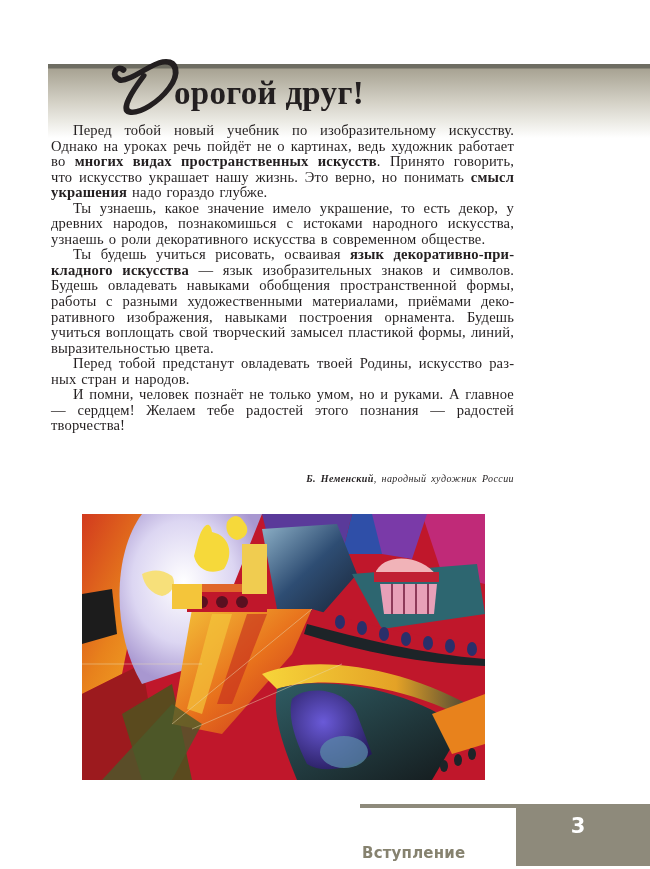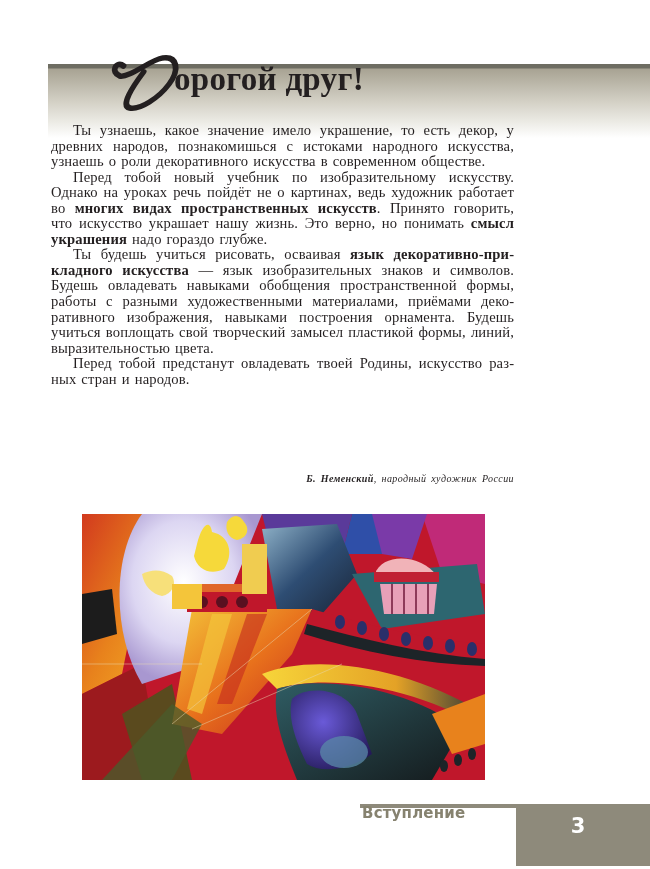--- a/index.html
+++ b/index.html
@@ -12,21 +12,21 @@
   .header-band {
     position: absolute; left: 48px; top: 64px; width: 602px; height: 74px;
     background: linear-gradient(to bottom, #6e6d62 0px, #6e6d62 4px, #a8a393 5px, #b9b5a7 18px, #d4d1c6 38px, #ecebe5 58px, #ffffff 74px);
   }
   .header-band::after {
     content: ""; position: absolute; left: 0; top: 0; right: 0; bottom: 0;
     background: linear-gradient(to right, rgba(255,255,255,0) 70%, rgba(255,255,255,0.0) 100%);
   }
   .title {
     position: absolute; left: 108px; top: 48px; height: 70px;
-    display: flex; align-items: center;
+    display: flex; align-items: flex-end;
   }
   .title-initial {
     font-family: "DejaVu Serif", serif; font-style: italic;
     font-size: 72px; line-height: 64px; color: #231f20;
     transform: scaleX(1.05) skewX(-8deg);
     display: inline-block; margin-right: -2px;
     font-weight: normal;
   }
   .title-initial svg { display: block; }
   .title-rest {
@@ -51,21 +51,21 @@
     overflow: hidden; background: #c0172b;
   }
   .painting svg { display: block; }
   .footer-line {
     position: absolute; left: 360px; top: 804px; width: 157px; height: 4px; background: #8e8a7b;
   }
   .footer-block {
     position: absolute; left: 516px; top: 804px; width: 134px; height: 62px; background: #8e8a7b;
   }
   .footer-section {
-    position: absolute; left: 362px; top: 804px;
+    position: absolute; left: 362px; top: 844px;
     font-family: "DejaVu Sans", sans-serif; font-weight: bold; font-size: 15px; color: #86826f;
     letter-spacing: 0.2px;
   }
   .page-number {
     position: absolute; left: 568px; top: 814px; width: 20px; text-align: center;
     font-family: "DejaVu Sans", sans-serif; font-weight: bold; font-size: 21px; color: #ffffff;
   }
 </style>
 </head>
 <body>
@@ -75,24 +75,25 @@
 <div class="title">
   <span class="title-initial">
     <svg width="68" height="62" viewBox="0 0 68 62">
       <path d="M14 14 C6 8, 2 20, 12 24 C22 26, 38 8, 50 6 C64 4, 68 18, 60 32 C52 46, 36 58, 26 56 C16 54, 26 34, 34 20" fill="none" stroke="#231f20" stroke-width="5.5" stroke-linecap="round"></path>
     </svg>
   </span>
   <span class="title-rest">орогой друг!</span>
 </div>
 
 <div class="body-text">
+  <p><span>Перед тобой новый учебник по изобразительному искусству. Однако на уроках речь пойдёт не о картинах, ведь художник рабо­тает во </span><b>многих видах пространственных искусств</b><span>. Принято гово­рить, что искусство украшает нашу жизнь. Это верно, но понимать </span><b>смысл украшения</b><span> надо гораздо глубже.</span></p>
   <p><span>Ты узнаешь, какое значение имело украшение, то есть декор, у древних народов, познакомишься с истоками народного искусства, узнаешь о роли декоративного искусства в современном обществе.</span></p>
-  <p><span>Перед тобой новый учебник по изобразительному искусству. Однако на уроках речь пойдёт не о картинах, ведь художник рабо­тает во </span><b>многих видах пространственных искусств</b><span>. Принято гово­рить, что искусство украшает нашу жизнь. Это верно, но понимать </span><b>смысл украшения</b><span> надо гораздо глубже.</span></p>
   <p><span>Ты будешь учиться рисовать, осваивая </span><b>язык декоративно-при­кладного искусства</b><span> — язык изобразительных знаков и символов. Будешь овладевать навыками обобщения пространственной формы, работы с разными художественными материалами, приёмами деко­ративного изображения, навыками построения орнамента. Будешь учиться воплощать свой творческий замысел пластикой формы, линий, выразительностью цвета.</span></p>
   <p><span>Перед тобой предстанут овладевать твоей Родины, искусство раз­ных стран и народов.</span></p>
+  <p><span>И помни, человек познаёт не только умом, но и руками. А глав­ное — сердцем! Желаем тебе радостей этого познания — радостей творчества!</span></p>
 </div>
 
 <div class="signature"><b>Б. Неменский</b><span>, народный художник России</span></div>
 
 <div class="painting">
   <svg width="403" height="266" viewBox="0 0 403 266">
     <defs>
       <linearGradient id="gOrange" x1="0" y1="0" x2="1" y2="1">
         <stop offset="0" stop-color="#d23a1e"></stop>
           <stop offset="0.5" stop-color="#e8821c"></stop>

